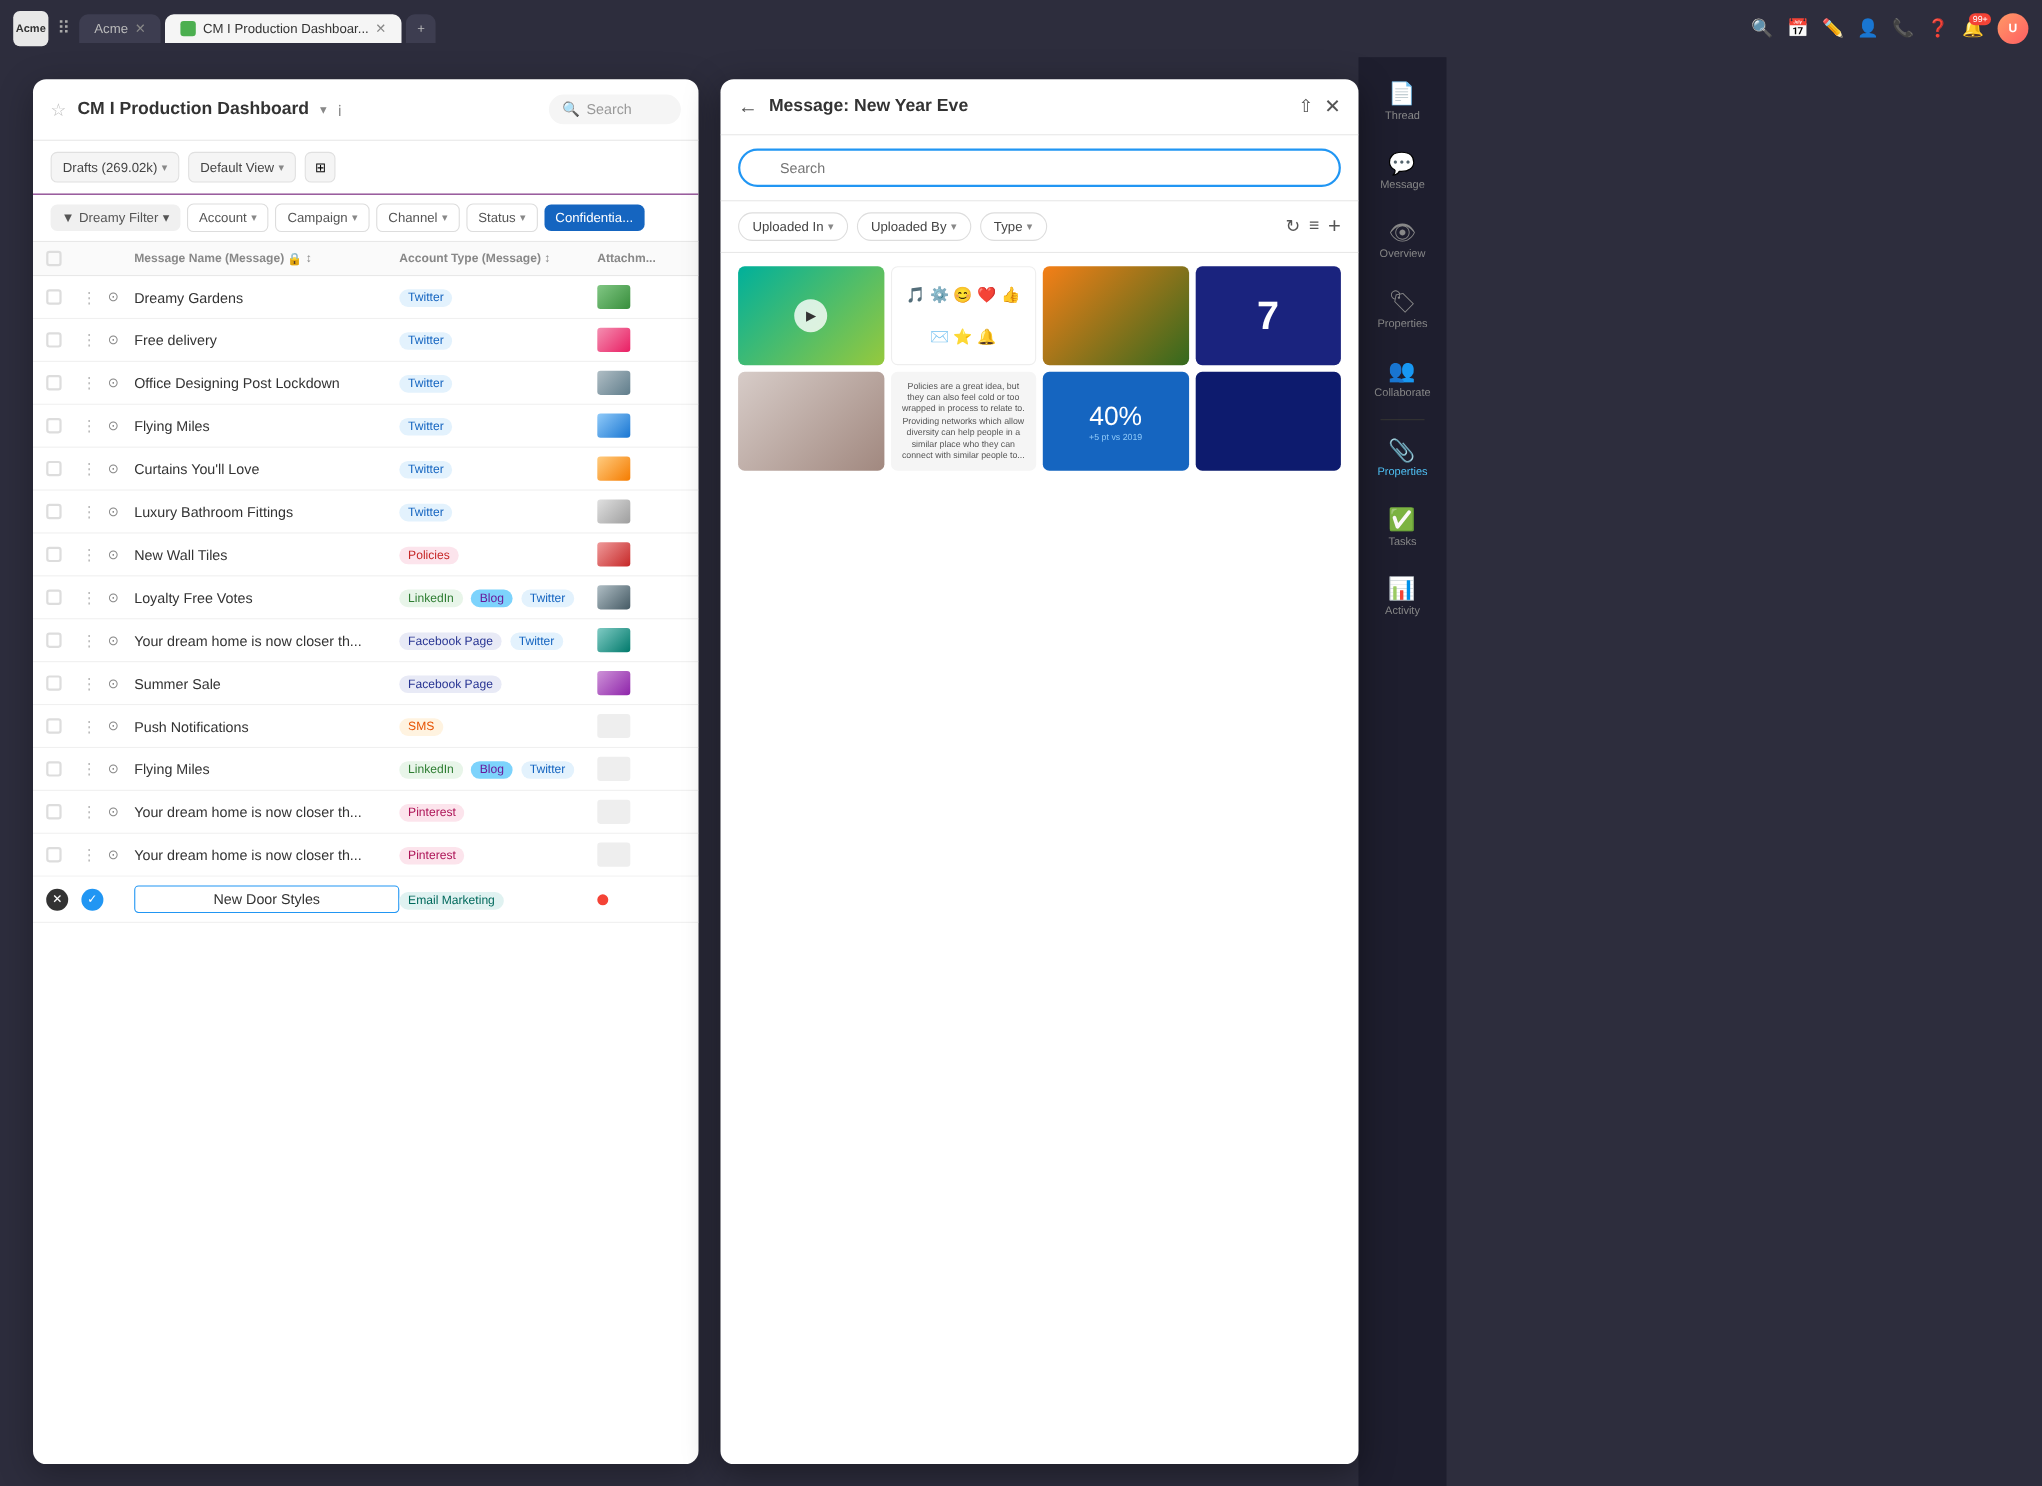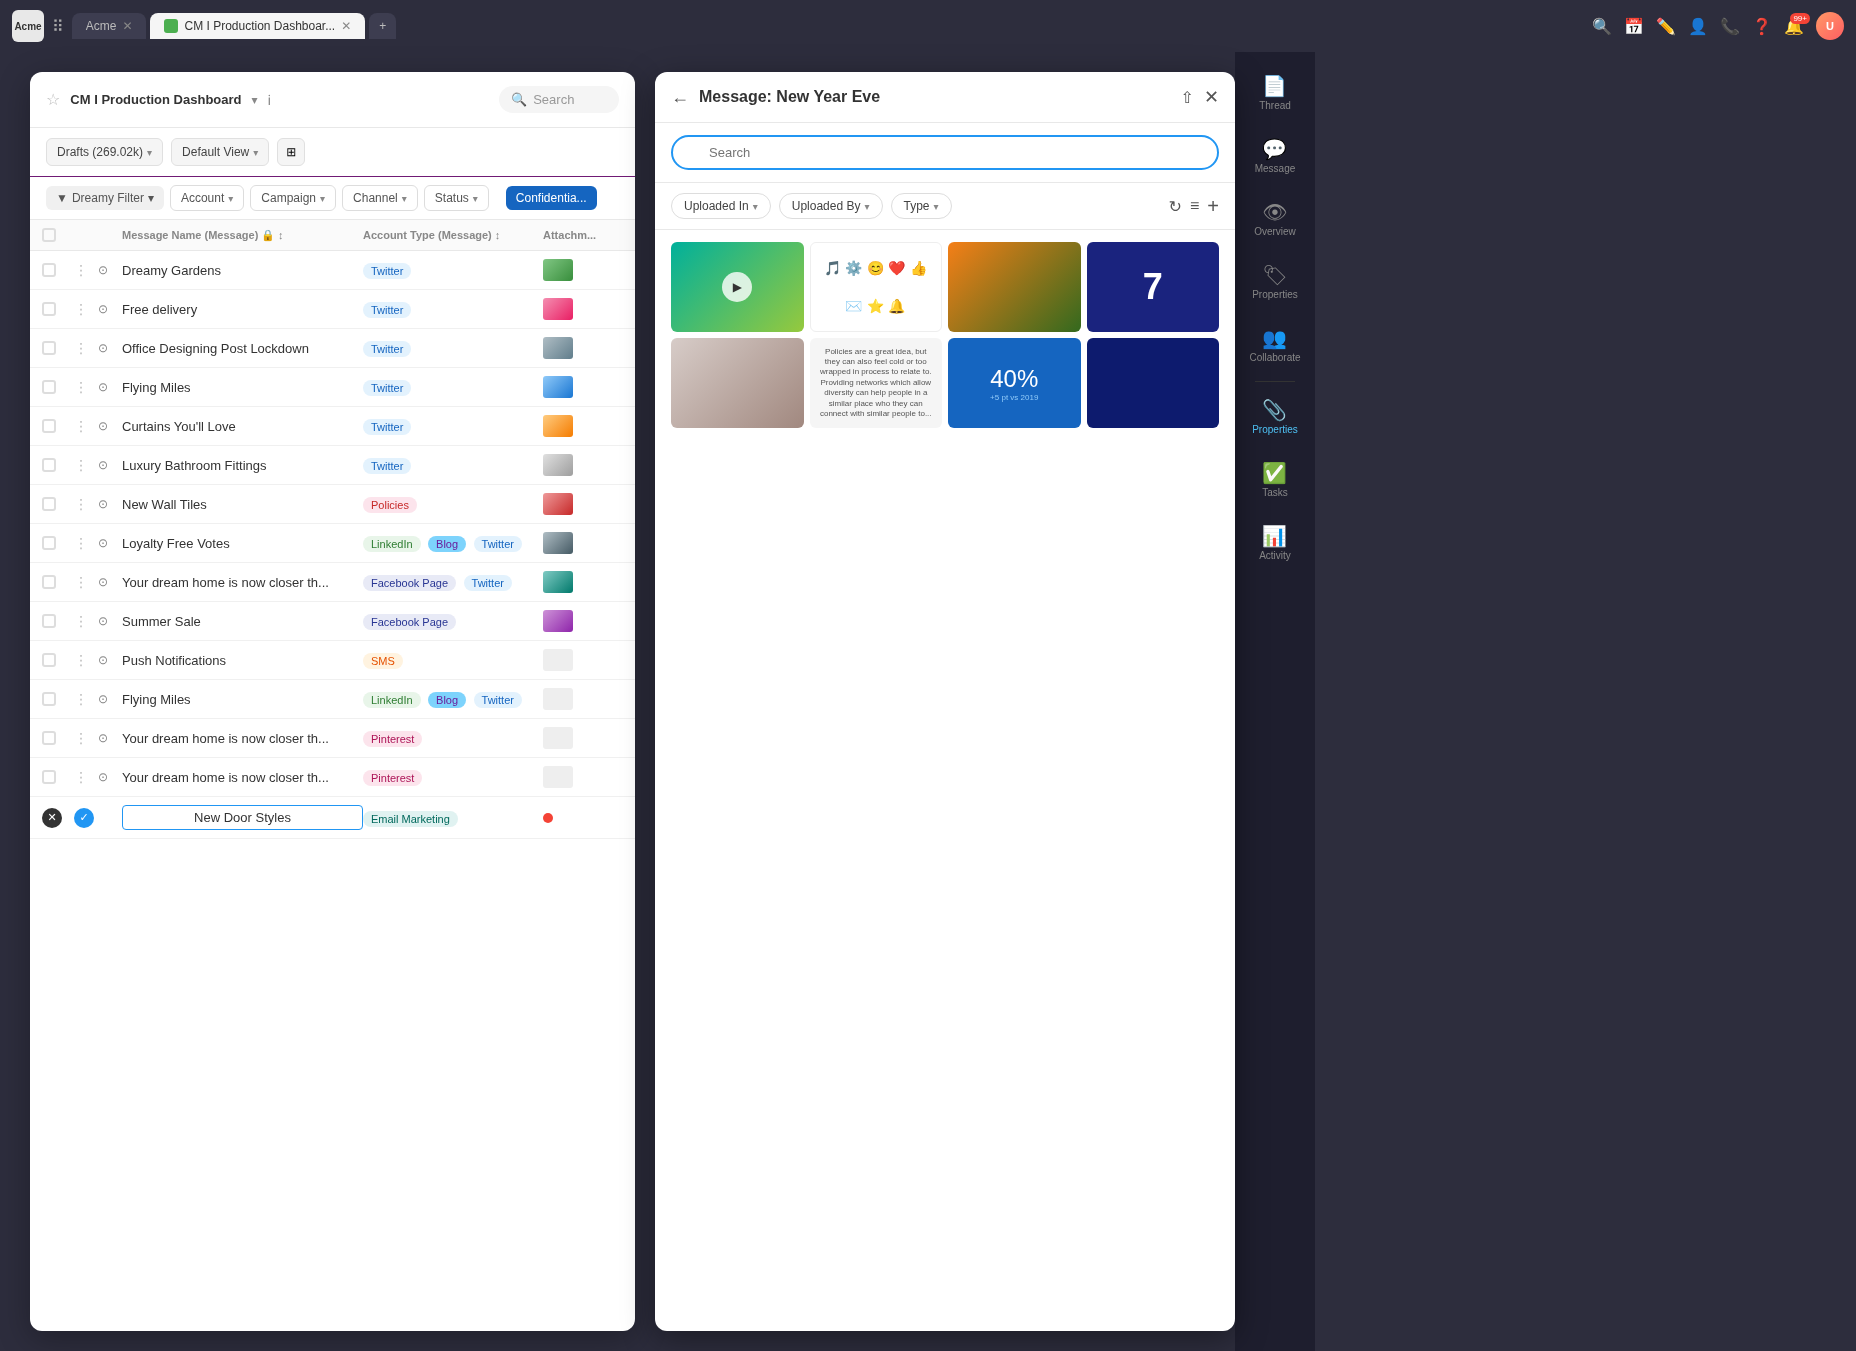--- a/index.html
+++ b/index.html
@@ -107,21 +107,21 @@
     
     .dashboard-header {
       padding: 14px 16px;
       border-bottom: 1px solid #e8e8e8;
       display: flex;
       align-items: center;
       gap: 10px;
     }
     .dashboard-star { color: #bbb; font-size: 16px; }
     .dashboard-title {
-      font-size: 13px;
+      font-size: 16px;
       font-weight: 600;
       color: #333;
     }
     .dashboard-chevron { color: #888; font-size: 12px; }
     .dashboard-info { color: #888; font-size: 14px; }
     .dashboard-search {
       margin-left: auto;
       background: #f5f5f5;
       border-radius: 20px;
       padding: 6px 12px;
@@ -189,21 +189,20 @@
     }
     .filter-chip .chevron { color: #888; font-size: 10px; }
     .confidential-btn {
       background: #1565c0;
       color: white;
       border: none;
       border-radius: 6px;
       padding: 5px 10px;
       font-size: 12px;
       cursor: pointer;
-      margin-left: 11px;
     }
 
     
     .table-container {
       flex: 1;
       overflow-y: auto;
     }
     .table-header {
       display: grid;
       grid-template-columns: 32px 24px 24px 1fr 180px 80px;

